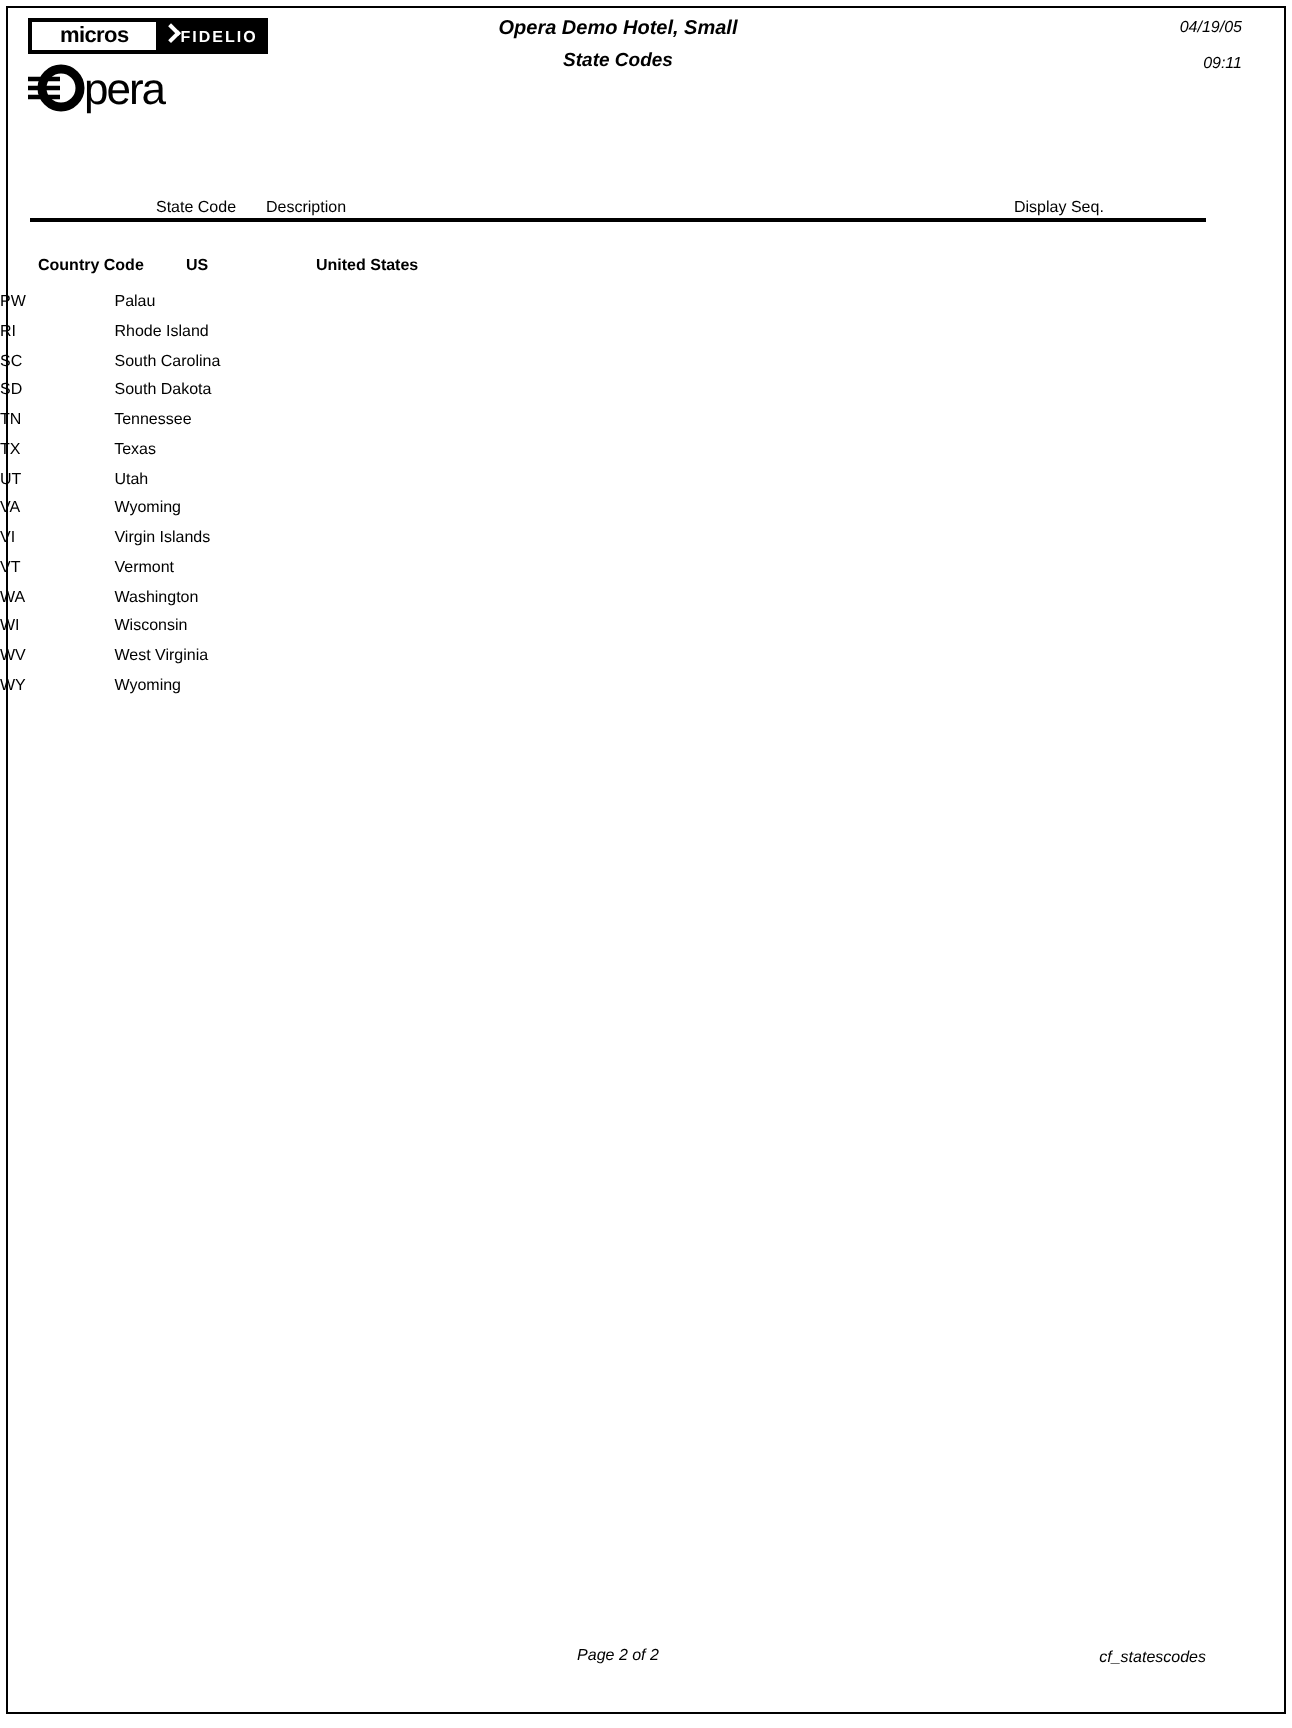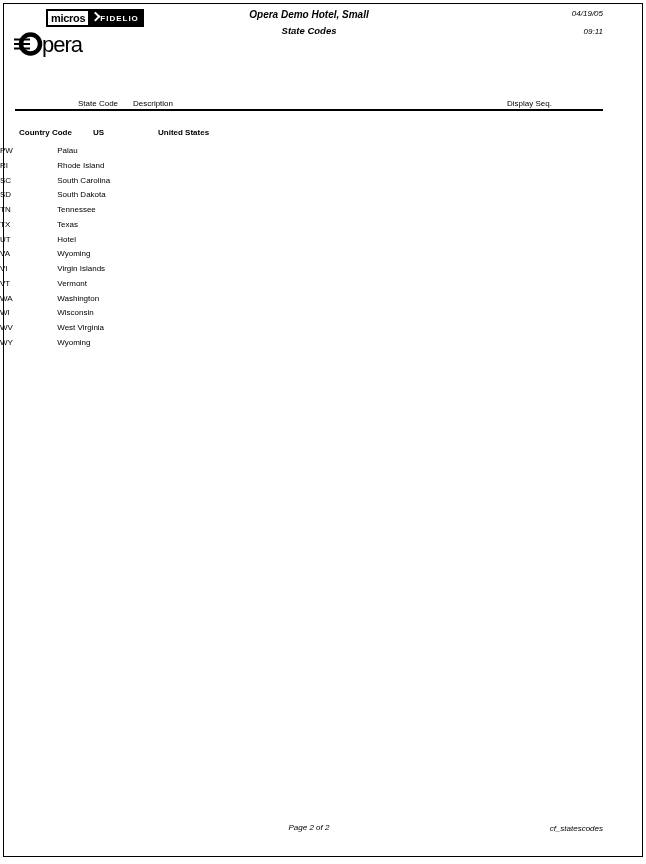--- a/index.html
+++ b/index.html
@@ -17,21 +17,21 @@
     border:1px solid #000;
     box-sizing:border-box;
     pointer-events:none;
   }
 
   
   .mf-logo { position:absolute; left:14px; top:9px; display:flex; align-items:stretch; height:18px; }
   .micros-box {
     border:2px solid #000; background:#fff; color:#000;
     font-weight:bold; font-size:11px; letter-spacing:-0.3px;
-    padding:0 3px; display:flex; align-items:center; box-sizing:border-box;margin-left:32px;
+    padding:0 14px; display:flex; align-items:center; box-sizing:border-box;
   }
   .fidelio-box {
     background:#000; color:#fff; position:relative;
     display:flex; align-items:center;
     font-weight:bold; font-size:8px; letter-spacing:1px;
     padding:0 5px 0 10px;
   }
   .fidelio-arrow {
     position:absolute; left:2px; top:50%;
     width:5px; height:5px;
@@ -39,21 +39,21 @@
     transform:translateY(-70%) rotate(45deg);
   }
   .opera-logo { position:absolute; left:13px; top:29px; width:80px; height:30px; }
 
   
   .center-band { position:absolute; left:15px; width:588px; text-align:center; }
   .hotel-title  { top:9px;  font-size:10px;  font-style:italic; font-weight:bold; }
   .report-title { top:25px; font-size:9.5px; font-style:italic; font-weight:bold; }
 
   
-  .date-block { position:absolute; right:43px; text-align:left; font-size:8px; font-style:italic; }
+  .date-block { position:absolute; right:25px; text-align:left; font-size:8px; font-style:italic; }
   .report-date { top:9px; }
   .report-time { top:27px;padding-left:40px; }
 
   
   .col-label { position:absolute; top:99px; font-size:8px;margin-left:40px; }
   .col-state-code  { left:38px; }
   .col-description { left:93px; }
   .col-display-seq { left:467px; }
   .header-rule {
     position:absolute; top:109px; left:15px; width:588px; height:0;
@@ -137,21 +137,21 @@
       <span class="desc">Tennessee</span>
     </div>
 
     <div class="row">
       <span class="code">TX</span>
       <span class="desc">Texas</span>
     </div>
 
     <div class="row">
       <span class="code">UT</span>
-      <span class="desc">Hotel</span>
+      <span class="desc">Utah</span>
     </div>
 
     <div class="row">
       <span class="code">VA</span>
       <span class="desc">Wyoming</span>
     </div>
 
     <div class="row">
       <span class="code">VI</span>
       <span class="desc">Virgin Islands</span>

